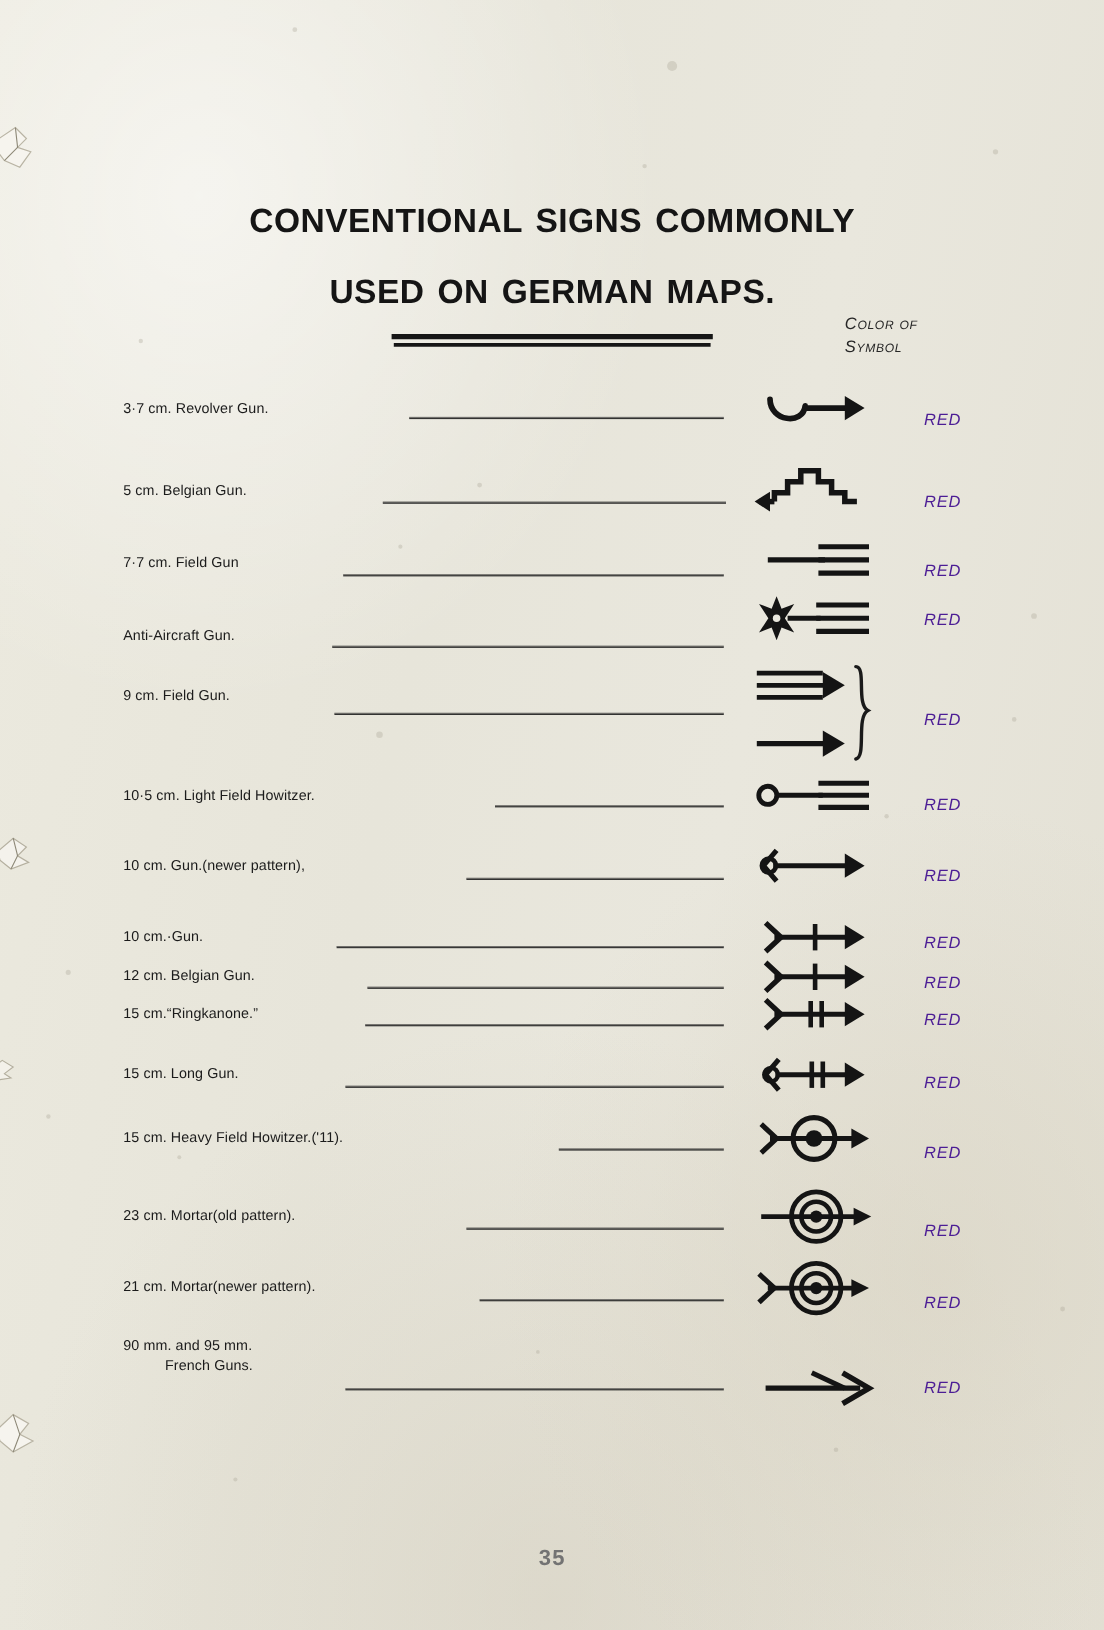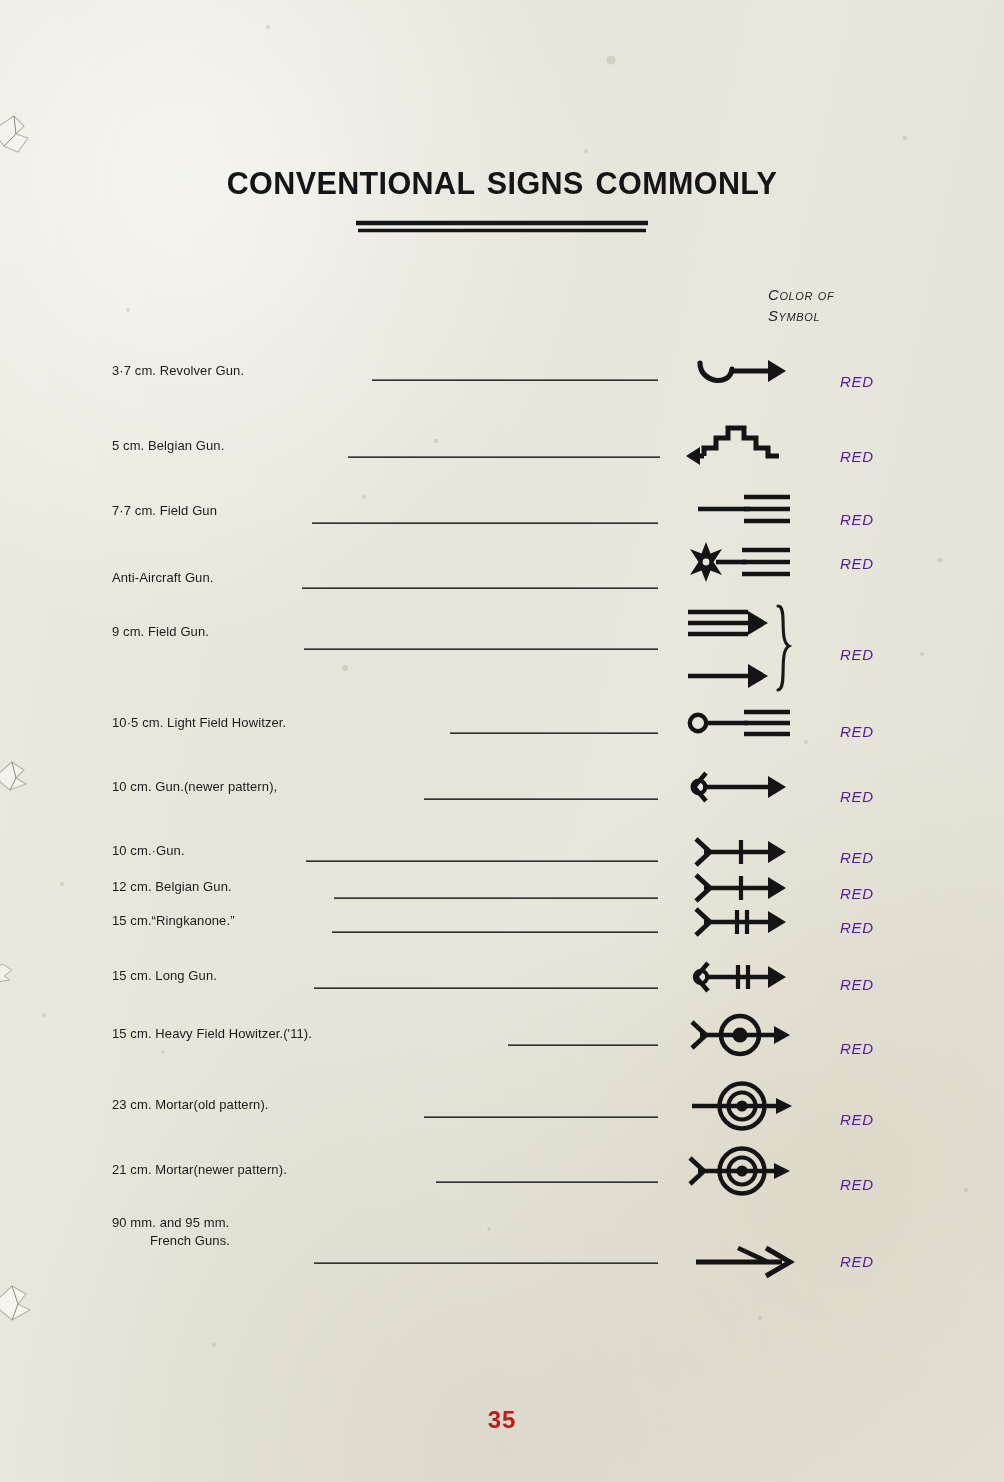--- a/index.html
+++ b/index.html
@@ -56,20 +56,21 @@
     width: 1004px;
     text-align: center;
   }
   .title-line {
     font-size: 30.5px;
     letter-spacing: 0.4px;
     font-weight: 700;
     color: #151515;
     line-height: 1.52;
     word-spacing: 3px;
+    margin-top: 18px;
   }
   .title-rule {
     margin: 13px auto 0;
     width: 296px;
   }
 
   
   .col-head {
     position: absolute;
     left: 768px;
@@ -130,23 +131,23 @@
     white-space: nowrap;
   }
 
   
   .folio {
     position: absolute;
     left: 0;
     top: 1406px;
     width: 1004px;
     text-align: center;
-    font-size: 24px;
+    font-size: 20px;
     font-weight: 700;
-    color: #b91c1c;
+    color: #737373;
     letter-spacing: 1px;
   }
 </style>
 </head>
 <body>
 
 <div class="page">
 
   <div class="paper-grain"></div>
 
@@ -194,20 +195,21 @@
   <div class="tear" style="left:-10px; top:960px;">
     <svg width="30" height="26" viewBox="0 0 30 26">
       <path d="M2 12 L12 4 L22 10 L14 16 L20 20 L6 22 Z" fill="#f3f1ea" stroke="#b3ae9e" stroke-width="1"></path>
     </svg>
   </div>
 
   <div class="content">
 
     <div class="title-block">
       <div class="title-line">CONVENTIONAL SIGNS COMMONLY</div>
+      <div class="title-line">USED ON GERMAN MAPS.</div>
       <svg class="title-rule" width="296" height="16" viewBox="0 0 296 16">
         <path d="M2 4 H294" stroke="#161616" stroke-width="4.6" stroke-linecap="butt"></path>
         <path d="M4 11.5 H292" stroke="#161616" stroke-width="3.4" stroke-linecap="butt"></path>
       </svg>
     </div>
 
     <div class="col-head">
       <div>Color of</div>
       <div>Symbol</div>
     </div>

